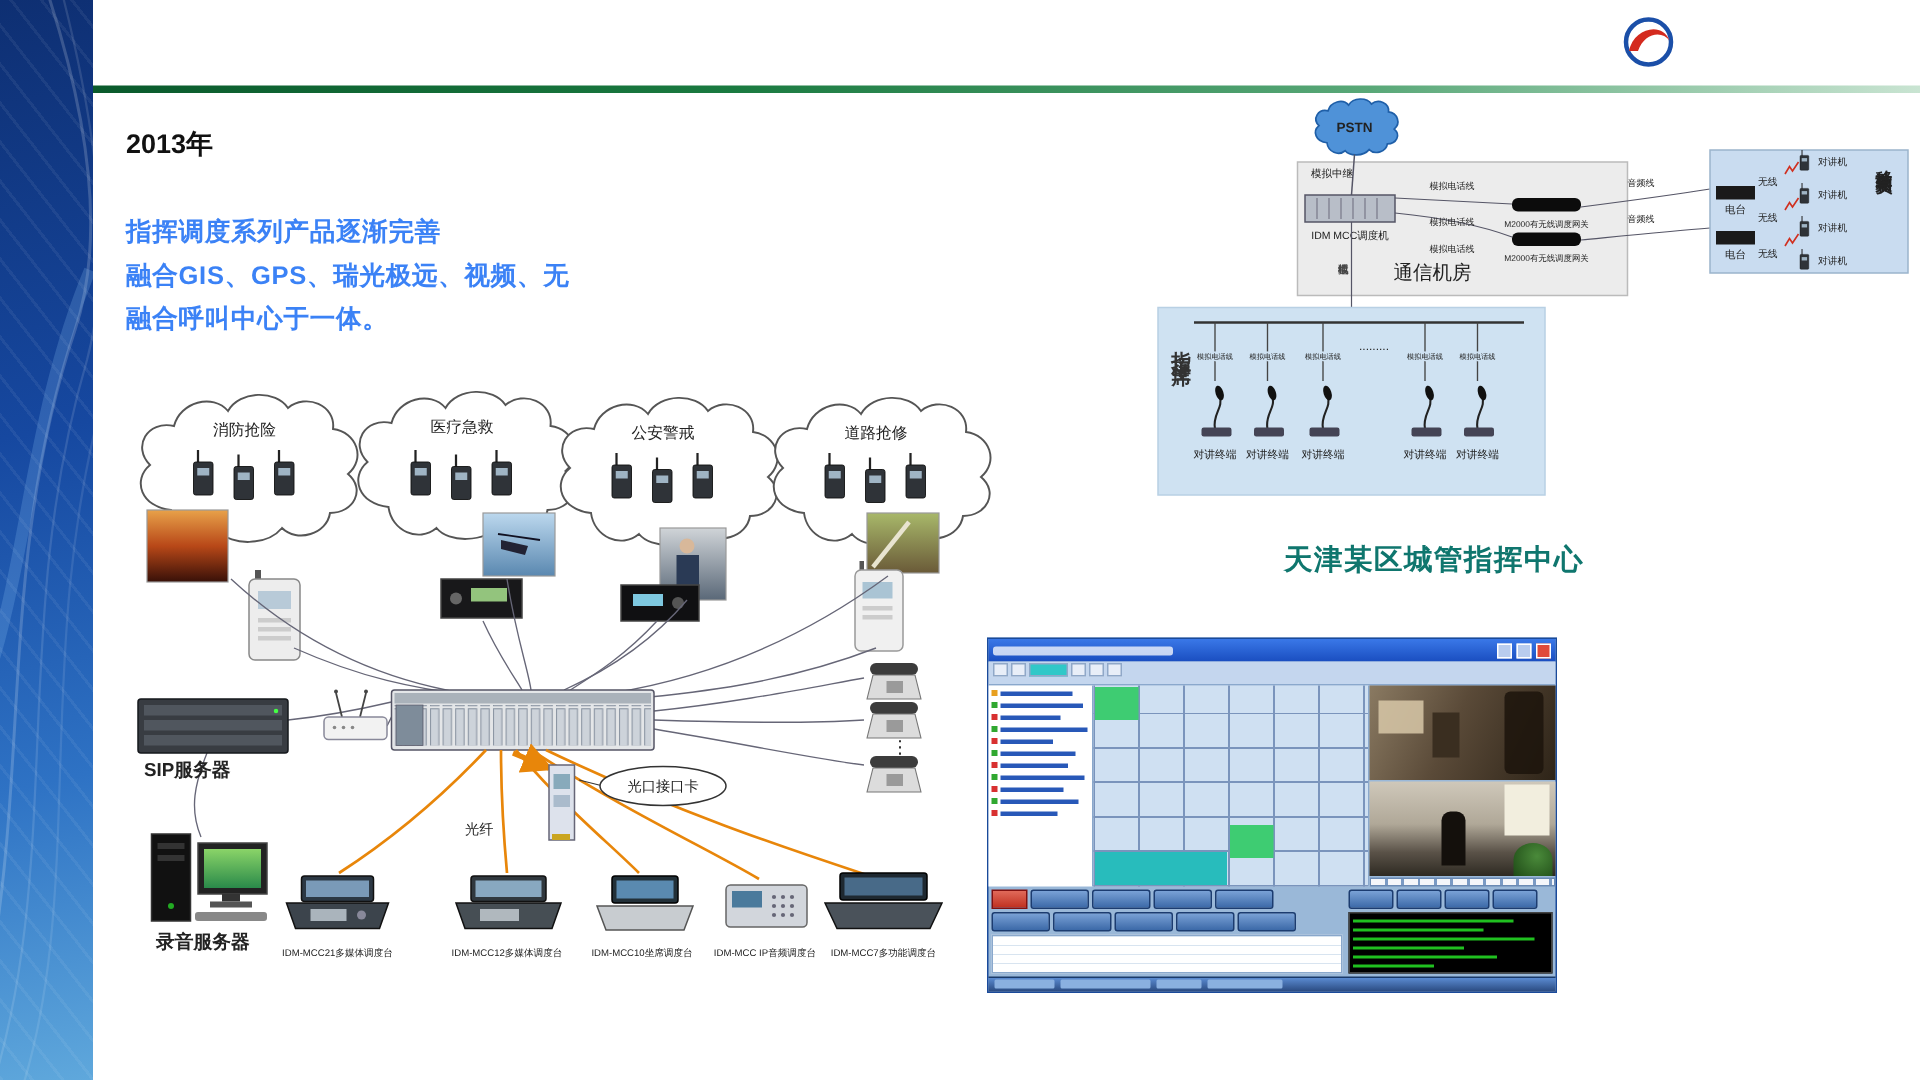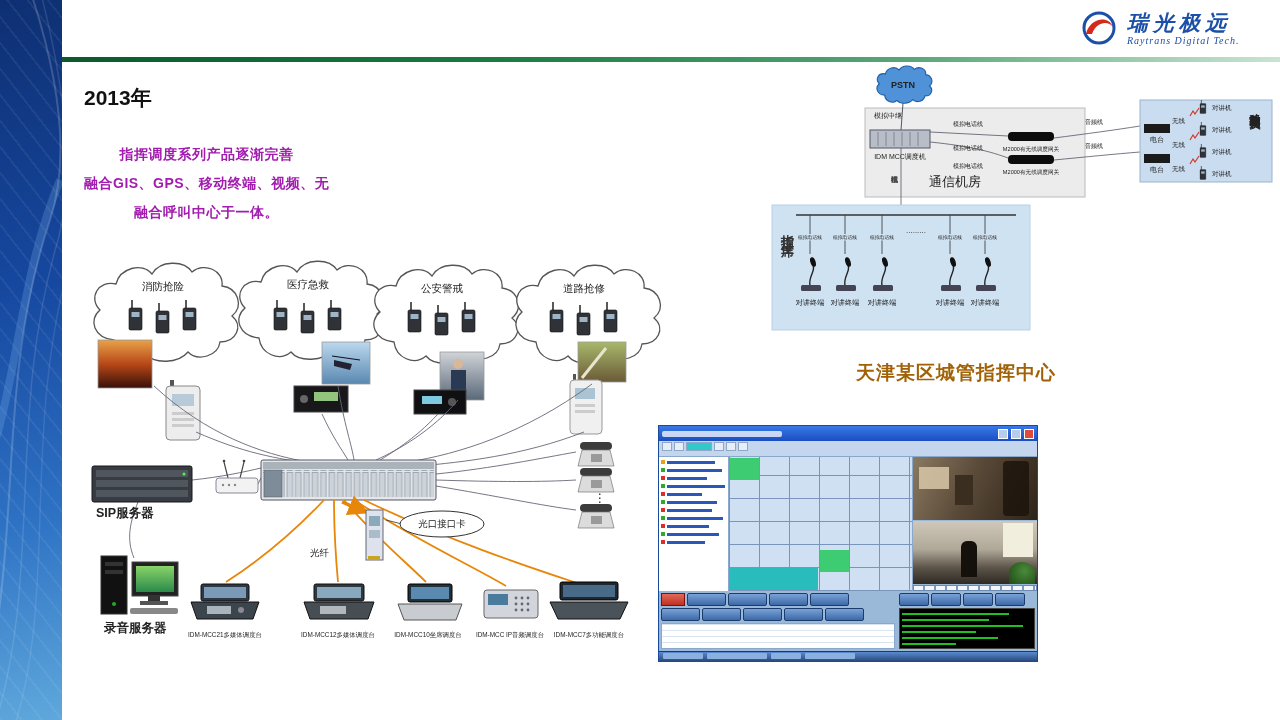--- a/index.html
+++ b/index.html
@@ -14,24 +14,24 @@
   .sidebar svg { position:absolute; left:0; top:0; }
 
   
   .green-line { position:absolute; left:62px; top:57px; width:1218px; height:5px;
     background:linear-gradient(90deg,#0a5a2c,#1a7a40 35%,#59a878 70%,#c9e4d2 100%); }
   .logo { position:absolute; left:1078px; top:7px; display:flex; gap:7px; align-items:center; }
   .logo-cn { color:#1b4fa8; font-size:21px; font-weight:700; font-style:italic; letter-spacing:5px; line-height:24px; }
   .logo-en { color:#1b4fa8; font-size:10px; font-style:italic; letter-spacing:1px; font-family:"Liberation Serif","DejaVu Serif",serif; }
 
   
-  .year { position:absolute; left:84px; top:84px; font-size:21px; font-weight:700; color:#111; }
-  .desc { position:absolute; left:84px; top:140px; font-size:14px; font-weight:700; color:#a21caf; line-height:29px; letter-spacing:.5px;text-align:center; }
-
-  .caption { position:absolute; left:856px; top:360px; font-size:19px; font-weight:700; color:#a16207; letter-spacing:1px; }
+  .year { position:absolute; left:84px; top:84px; font-size:18px; font-weight:700; color:#111; }
+  .desc { position:absolute; left:84px; top:140px; font-size:17px; font-weight:700; color:#3b82f6; line-height:29px; letter-spacing:.5px; }
+
+  .caption { position:absolute; left:856px; top:360px; font-size:19px; font-weight:700; color:#0f766e; letter-spacing:1px; }
 
   .diagram { position:absolute; }
   svg text { font-family:"Liberation Sans","DejaVu Sans",sans-serif; fill:#222; }
 
   
   .vlabel { position:absolute; writing-mode:vertical-rl; text-orientation:upright; color:#222; z-index:5; }
 
   
   .shot { position:absolute; left:658px; top:425px; width:380px; height:237px;
     border:1px solid #1a4a9a; background:#9ab8d8; box-sizing:border-box; display:flex; flex-direction:column; }
@@ -94,30 +94,26 @@
       <path d="M-40,520 C20,430 10,300 60,180" stroke="rgba(140,195,245,.22)" stroke-width="8" fill="none"></path>
     </svg>
   </div>
 
   <div class="green-line"></div>
   <div class="logo">
     <svg width="42" height="42" viewBox="0 0 42 42">
       <circle cx="21" cy="21" r="15" fill="none" stroke="#1b4fa8" stroke-width="3"></circle>
       <path d="M8,27 C11,12 30,7 35,20 C30,13 18,15 14,27 Z" fill="#d42a1e"></path>
     </svg>
-    <div>
-      <div class="logo-cn">瑞光极远</div>
-      <div class="logo-en">Raytrans Digital Tech.</div>
-    </div>
   </div>
 
   <div class="year">2013年</div>
   <div class="desc">
     <div>指挥调度系列产品逐渐完善</div>
-    <div>融合GIS、GPS、移动终端、视频、无</div>
+    <div>融合GIS、GPS、瑞光极远、视频、无</div>
     <div>融合呼叫中心于一体。</div>
   </div>
 
   <div class="diagram" style="left:76px; top:256px; width:600px; height:410px;">
     <svg width="600" height="410" viewBox="0 0 600 410">
       <defs>
         <path id="cloudShape" d="M28,82 C8,80 2,62 14,52 C2,40 12,22 30,26 C34,10 56,4 66,16 C74,2 98,2 106,14 C118,4 138,12 136,28 C152,30 158,48 146,58 C158,68 150,84 134,84 C132,98 112,104 102,94 C92,106 68,106 60,96 C48,106 30,98 28,82 Z"></path>
         <g id="walkie">
           <line x1="3" y1="0" x2="3" y2="9" stroke="#222" stroke-width="1.5"></line>
           <rect x="0" y="8" width="13" height="22" rx="1.5" fill="#2f3338" stroke="#111" stroke-width="0.6"></rect>

